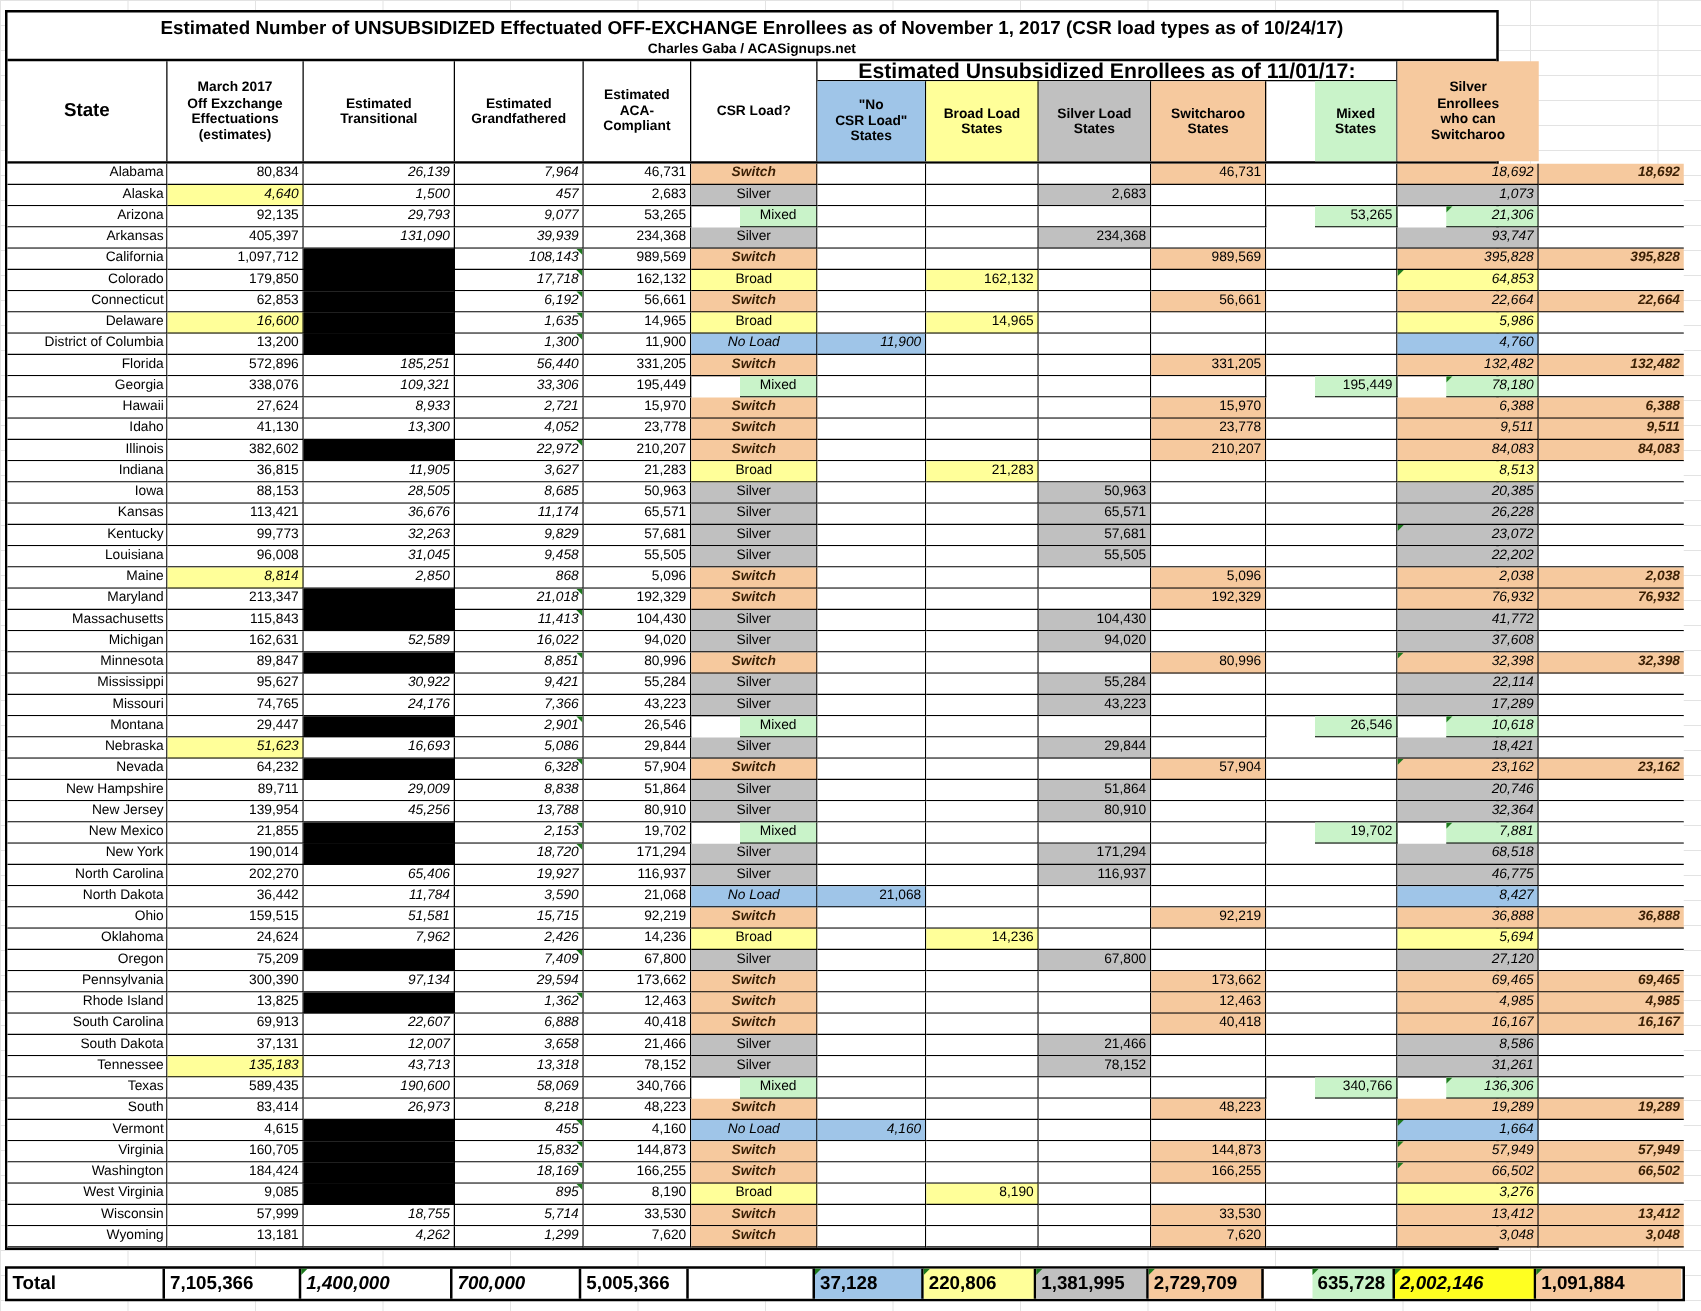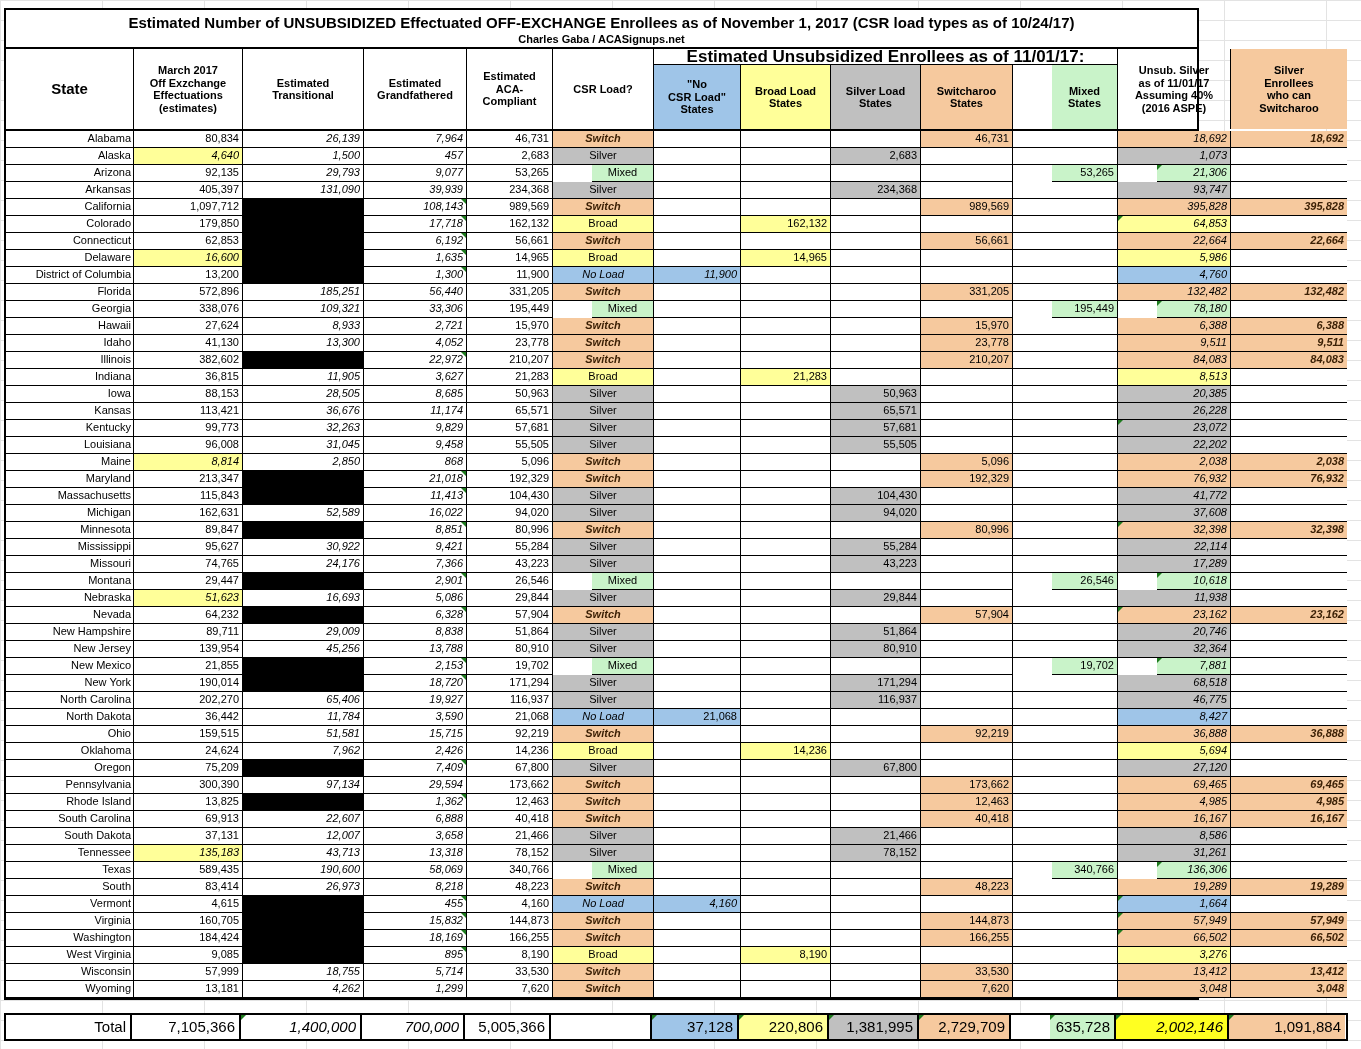--- a/index.html
+++ b/index.html
@@ -39,22 +39,22 @@
   .c-switch{background:var(--peach);}
   .c-silver{background:var(--gray);}
   .c-mixed{background:var(--green);margin-left:39px;}
   .c-broad{background:var(--pyellow);}
   .c-noload{background:var(--blue);}
   .switchtxt{color:var(--switchtext);}
   .tri-tr::after{content:"";position:absolute;top:0;right:0;border-top:5px solid var(--tri);border-left:5px solid transparent;}
   .tri-tl::before{content:"";position:absolute;top:0;left:0;border-top:5px solid var(--tri);border-right:5px solid transparent;}
   .totalrow{position:absolute;left:4px;top:1013px;width:1344px;height:28px;border:2px solid #000;background:#fff;box-sizing:border-box;
             display:grid;grid-template-columns:126px 109px 121px 103px 86px 101px 87px 90px 90px 92px 105px 113px 116px;}
-  .tcell{border-right:2px solid #000;box-sizing:border-box;font-size:15px;font-weight:normal;line-height:24px;
-         text-align:right;padding:0 4px;position:relative;white-space:nowrap;}
+  .tcell{border-right:2px solid #000;box-sizing:border-box;font-size:15px;font-weight:bold;line-height:24px;
+         text-align:left;padding:0 4px;position:relative;white-space:nowrap;}
   .tcell:last-child{border-right:none;}
 </style>
 </head>
 <body>
 
 <div class="tablewrap">
   <div class="titlebox">
     <div class="title">Estimated Number of UNSUBSIDIZED Effectuated OFF-EXCHANGE Enrollees as of November 1, 2017 (CSR load types as of 10/24/17)</div>
     <div class="subtitle">Charles Gaba / ACASignups.net</div>
   </div>
@@ -81,24 +81,20 @@
         <div class="shcell c-broad">Broad Load
 States</div>
         <div class="shcell c-silver">Silver Load
 States</div>
         <div class="shcell c-switch">Switcharoo
 States</div>
         <div class="shcell c-mixed">Mixed
 States</div>
       </div>
     </div>
-    <div class="hcell">Unsub. Silver
-as of 11/01/17
-Assuming 40%
-(2016 ASPE)</div>
     <div class="hcell c-switch">Silver
 Enrollees
 who can
 Switcharoo</div>
   </div>
   <div id="tbody">
       <div class="grid13 row">
         <div class="cell st">Alabama</div>
         <div class="cell">80,834</div>
         <div class="cell ital">26,139</div>
@@ -508,21 +504,21 @@
         <div class="cell hl ital">51,623</div>
         <div class="cell ital">16,693</div>
         <div class="cell ital">5,086</div>
         <div class="cell">29,844</div>
         <div class="cell load c-silver">Silver</div>
         <div class="cell"></div>
         <div class="cell"></div>
         <div class="cell c-silver">29,844</div>
         <div class="cell"></div>
         <div class="cell"></div>
-        <div class="cell ital c-silver">11,938</div>
+        <div class="cell ital c-silver">18,421</div>
         <div class="cell bi switchtxt"></div>
       </div>
       <div class="grid13 row">
         <div class="cell st">Nevada</div>
         <div class="cell">64,232</div>
         <div class="cell ital black"></div>
         <div class="cell ital tri-tr">6,328</div>
         <div class="cell">57,904</div>
         <div class="cell load c-switch bi switchtxt">Switch</div>
         <div class="cell"></div>

